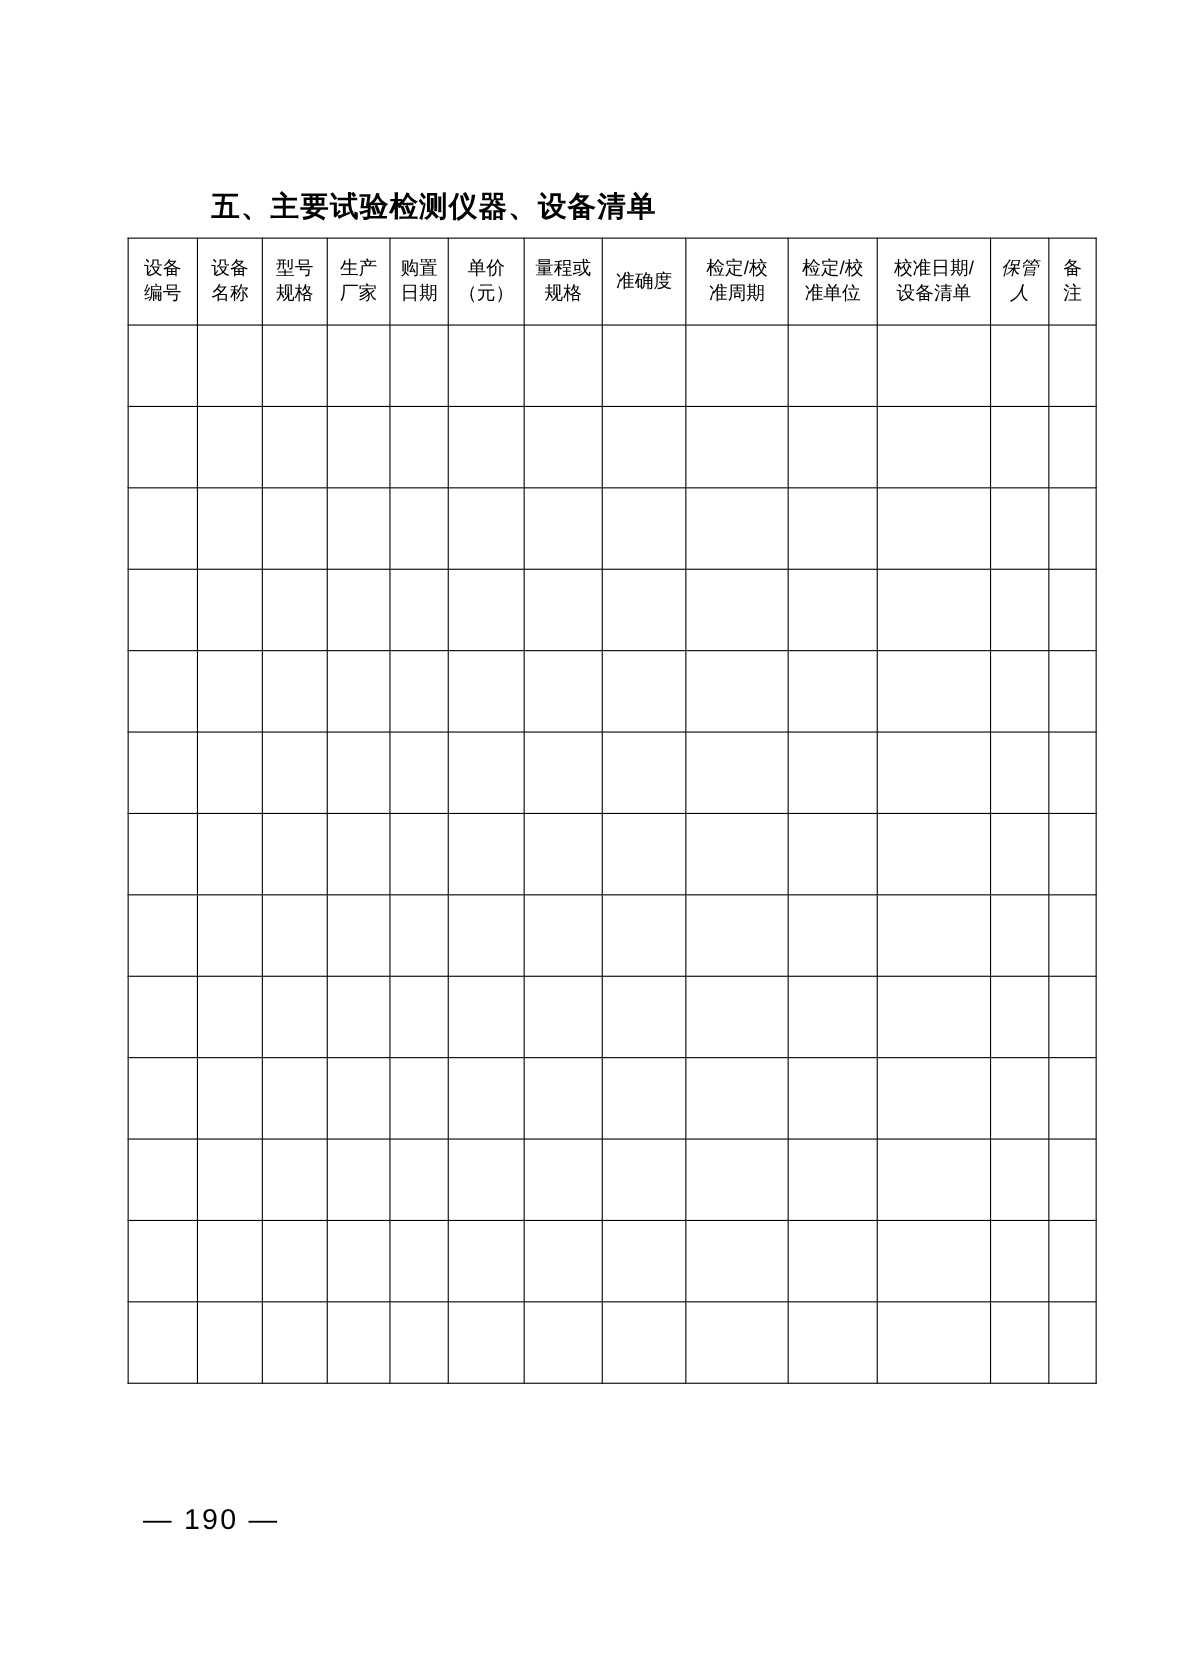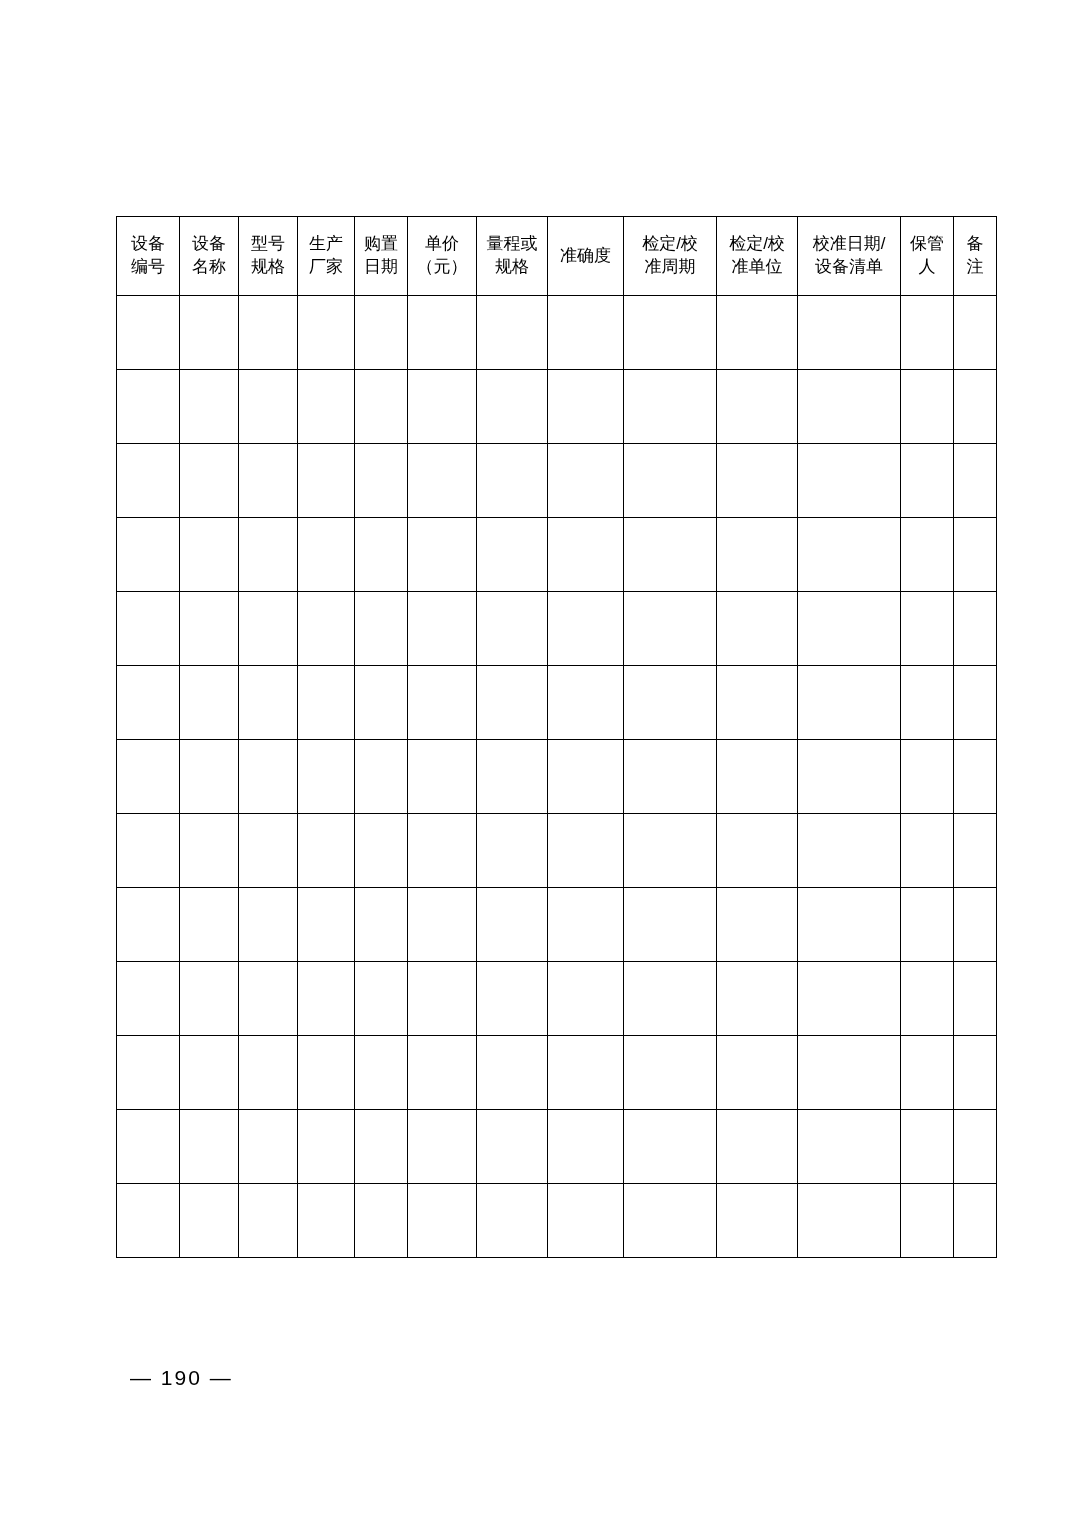--- a/index.html
+++ b/index.html
@@ -68,38 +68,39 @@
   .c1 { width: 58px; }
   .c2 { width: 58px; }
   .c3 { width: 56px; }
   .c4 { width: 52px; }
   .c5 { width: 68px; }
   .c6 { width: 70px; }
   .c7 { width: 75px; }
   .c8 { width: 92px; }
   .c9 { width: 80px; }
   .c10 { width: 102px; }
-  .c11 { width: 52px; }
+  .c11 { width: 52px; font-style: italic; }
   .c12 { width: 42px; }
 
   .page-footer {
     position: absolute;
     left: 130px;
     top: 1366px;
     font-family: "Liberation Sans", sans-serif;
-    font-size: 21px;
+    font-size: 26px;
     letter-spacing: 2px;
     white-space: nowrap;
   }
 </style>
 </head>
 <body>
 
 <div class="page">
 
+  <div class="doc-title">五、主要试验检测仪器、设备清单</div>
 
   <table class="equip-table">
     <thead>
       <tr>
         <td class="c0">
           <span class="hdr-line">设备</span>
           <span class="hdr-line">编号</span>
         </td>
         <td class="c1">
           <span class="hdr-line">设备</span>

